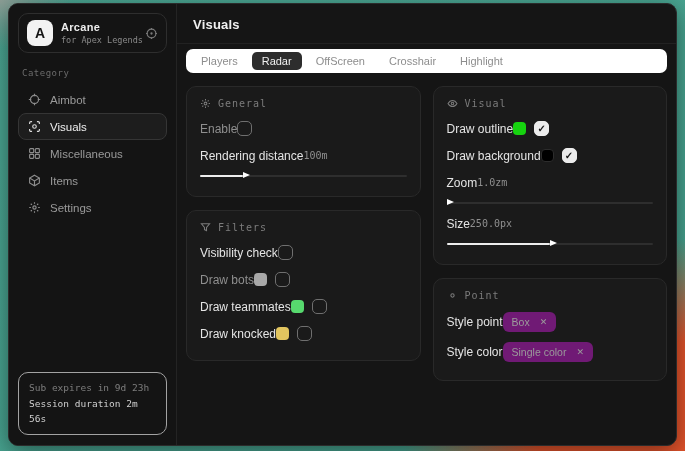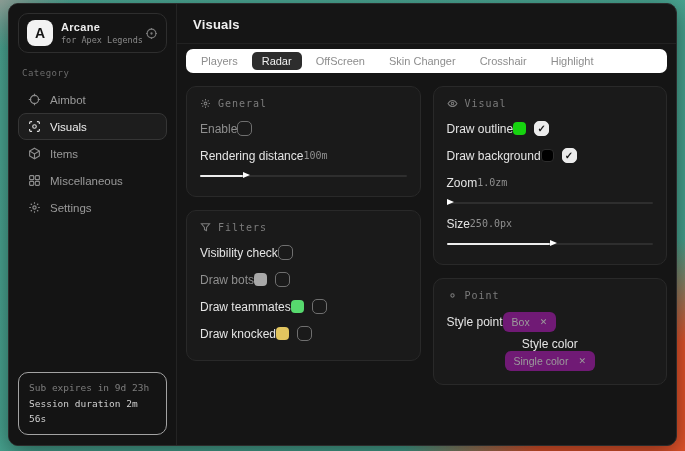--- a/index.html
+++ b/index.html
@@ -149,40 +149,40 @@
           <svg width="13" height="13" viewBox="0 0 16 16" fill="none" stroke="currentColor" stroke-width="1.4">
             <path d="M2 5V3.5A1.5 1.5 0 0 1 3.5 2H5M11 2h1.5A1.5 1.5 0 0 1 14 3.5V5M14 11v1.5a1.5 1.5 0 0 1-1.5 1.5H11M5 14H3.5A1.5 1.5 0 0 1 2 12.5V11"></path>
             <circle cx="8" cy="8" r="2.2"></circle>
           </svg>
         </span>
         <span>Visuals</span>
       </div>
       <div class="nav-item">
         <span class="nav-icon">
           <svg width="13" height="13" viewBox="0 0 16 16" fill="none" stroke="currentColor" stroke-width="1.4">
-            <path d="M8 1.5 14 5v6l-6 3.5L2 11V5z"></path>
-              <path d="M2 5l6 3.5L14 5M8 8.5v6"></path>
-          </svg>
-        </span>
-        <span>Items</span>
-      </div>
-      <div class="nav-item">
-        <span class="nav-icon">
-          <svg width="13" height="13" viewBox="0 0 16 16" fill="none" stroke="currentColor" stroke-width="1.4">
             <rect x="2" y="2" width="5" height="5" rx="1"></rect>
               <rect x="9" y="2" width="5" height="5" rx="1"></rect>
             <rect x="2" y="9" width="5" height="5" rx="1"></rect>
               <rect x="9" y="9" width="5" height="5" rx="1"></rect>
           </svg>
         </span>
         <span>Miscellaneous</span>
       </div>
       <div class="nav-item">
         <span class="nav-icon">
           <svg width="13" height="13" viewBox="0 0 16 16" fill="none" stroke="currentColor" stroke-width="1.4">
+            <path d="M8 1.5 14 5v6l-6 3.5L2 11V5z"></path>
+              <path d="M2 5l6 3.5L14 5M8 8.5v6"></path>
+          </svg>
+        </span>
+        <span>Items</span>
+      </div>
+      <div class="nav-item">
+        <span class="nav-icon">
+          <svg width="13" height="13" viewBox="0 0 16 16" fill="none" stroke="currentColor" stroke-width="1.4">
             <circle cx="8" cy="8" r="2"></circle>
             <path d="M8 1.5v2M8 12.5v2M1.5 8h2M12.5 8h2M3.4 3.4l1.4 1.4M11.2 11.2l1.4 1.4M12.6 3.4l-1.4 1.4M4.8 11.2l-1.4 1.4"></path>
           </svg>
         </span>
         <span>Settings</span>
       </div>
     </nav>
 
     <div class="spacer"></div>
 
@@ -194,21 +194,20 @@
 
   <main class="main">
     <div class="main-header">
       <div class="page-title">Visuals</div>
     </div>
 
     <div class="tabbar">
       <div class="tab">Players</div>
       <div class="tab active">Radar</div>
       <div class="tab">OffScreen</div>
-      <div class="tab">Skin Changer</div>
       <div class="tab">Crosshair</div>
       <div class="tab">Highlight</div>
     </div>
 
     <div class="content">
 
       <div class="col">
 
         <section class="panel">
           <div class="panel-head">
@@ -331,21 +330,21 @@
             </span>
             <span>Point</span>
           </div>
           <div class="row" style="min-height:30px;">
             <span class="row-label">Style point</span>
             <span class="chip">
               <span class="chip-label">Box</span>
               <span class="chip-x">✕</span>
             </span>
           </div>
-          <div class="row" style="min-height:30px;flex-direction:column;">
+          <div class="row" style="min-height:30px;">
             <span class="row-label">Style color</span>
             <span class="chip">
               <span class="chip-label">Single color</span>
               <span class="chip-x">✕</span>
             </span>
           </div>
         </section>
 
       </div>
     </div>

